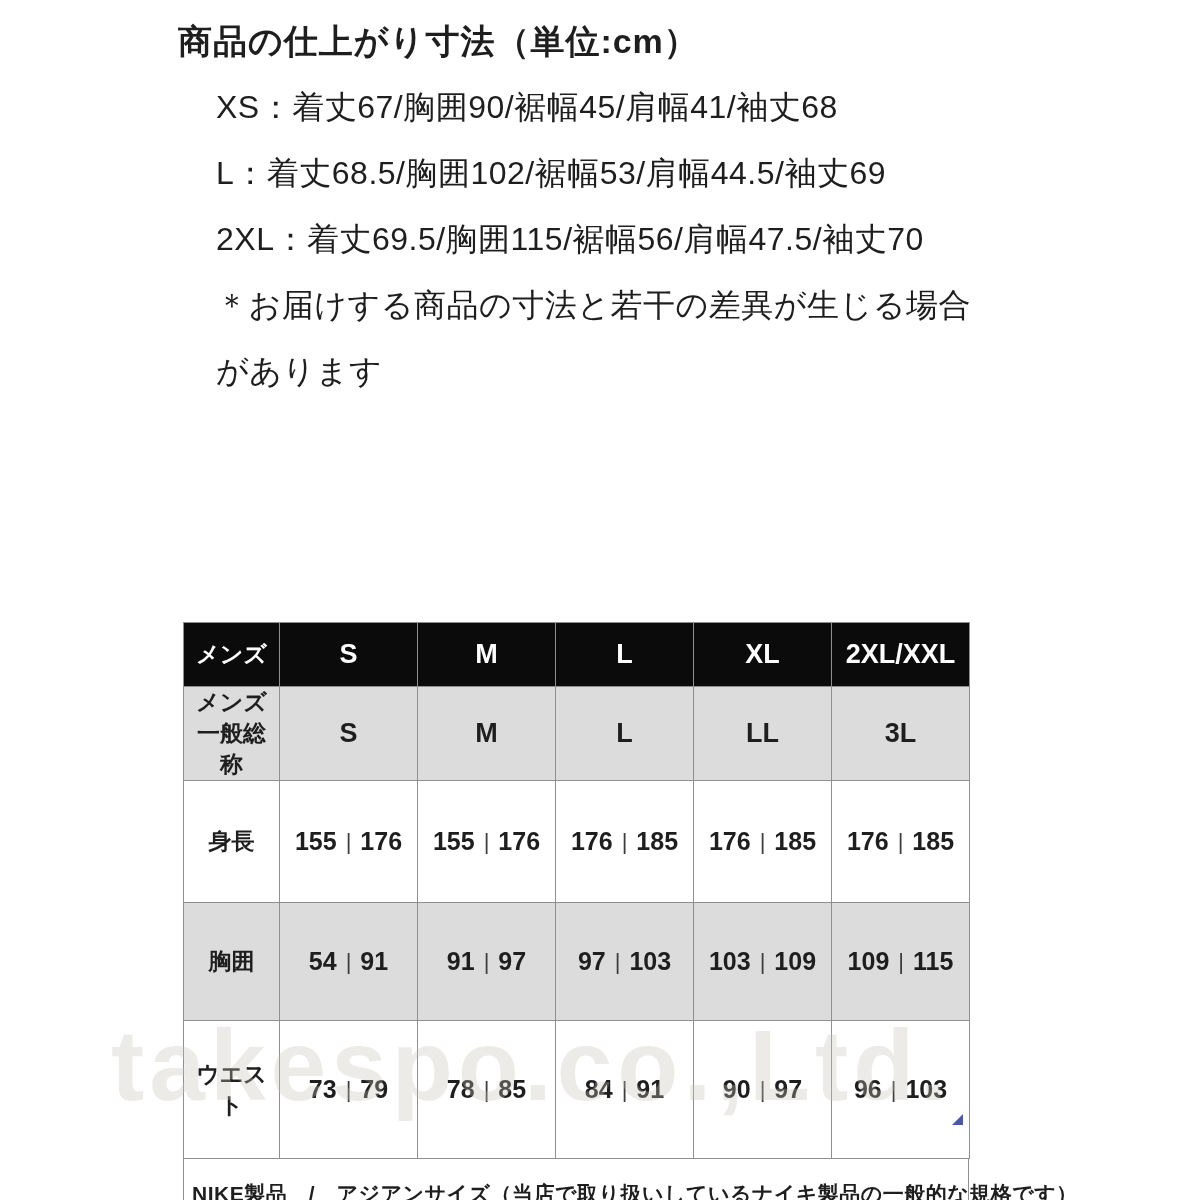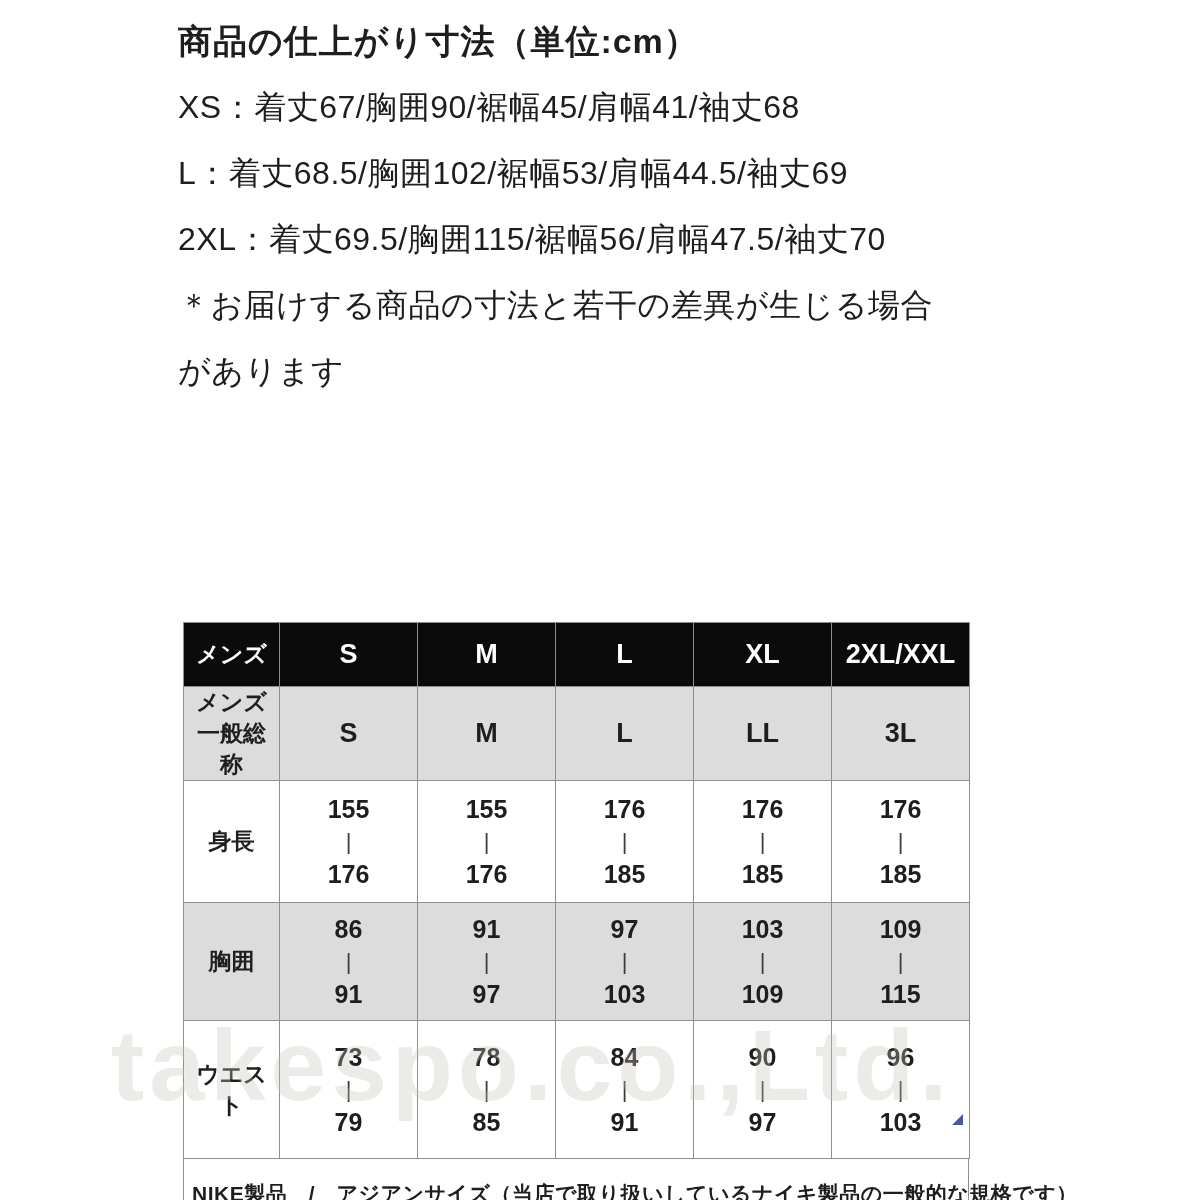--- a/index.html
+++ b/index.html
@@ -25,20 +25,21 @@
     font-weight: 600;
     letter-spacing: 1px;
     white-space: nowrap;
   }
   .spec-line, .note-line {
     font-size: 32px;
     line-height: 66px;
     font-weight: 500;
     letter-spacing: 0.5px;
     white-space: nowrap;
+    margin-left: 38px;
   }
 
   
   .table-wrap {
     position: absolute;
     left: 183px;
     top: 622px;
     width: 788px;
     z-index: 1;
   }
@@ -69,21 +70,21 @@
   td.shaded { background: var(--shaded-row-bg, #dcdcdc); }
   td.label-cell {
     font-size: 23px;
     font-weight: bold;
     line-height: 1.35;
     padding: 0 2px;
   }
   td.value-cell { font-size: 27px; font-weight: bold; }
   .range-stack {
     display: flex;
-    flex-direction: column;
+    flex-direction: row;
     justify-content: center;
     align-items: center;
     gap: 9px;
     text-align: center;
   }
   .range-top, .range-bottom { font-size: 25px; font-weight: bold; line-height: 1; }
   .range-sep { font-size: 22px; font-weight: normal; color: #3c3c3c; line-height: 1; }
 
   
   .footer-box {
@@ -216,21 +217,21 @@
               <div class="range-bottom">185</div>
             </div>
           </td>
         </tr>
         <tr class="row-chest">
           <td class="label-cell shaded">
             <div>胸囲</div>
           </td>
           <td class="value-cell shaded">
             <div class="range-stack">
-              <div class="range-top">86</div>
+              <div class="range-top">54</div>
               <div class="range-sep">|</div>
               <div class="range-bottom">91</div>
             </div>
           </td>
           <td class="value-cell shaded">
             <div class="range-stack">
               <div class="range-top">91</div>
               <div class="range-sep">|</div>
               <div class="range-bottom">97</div>
             </div>

